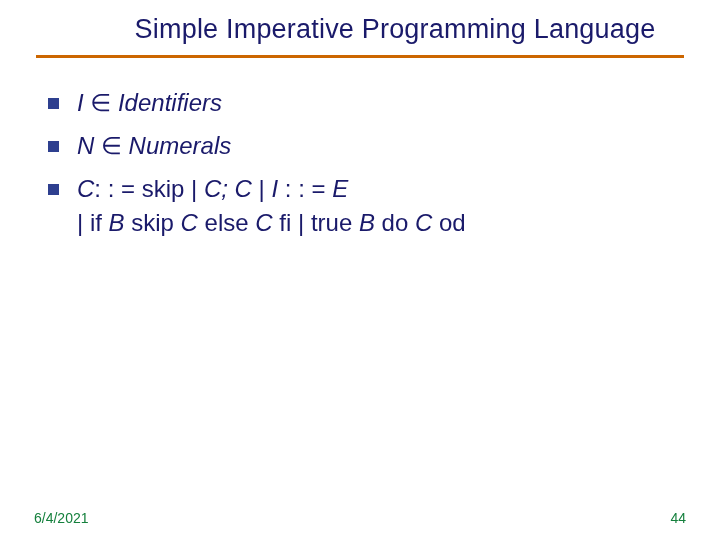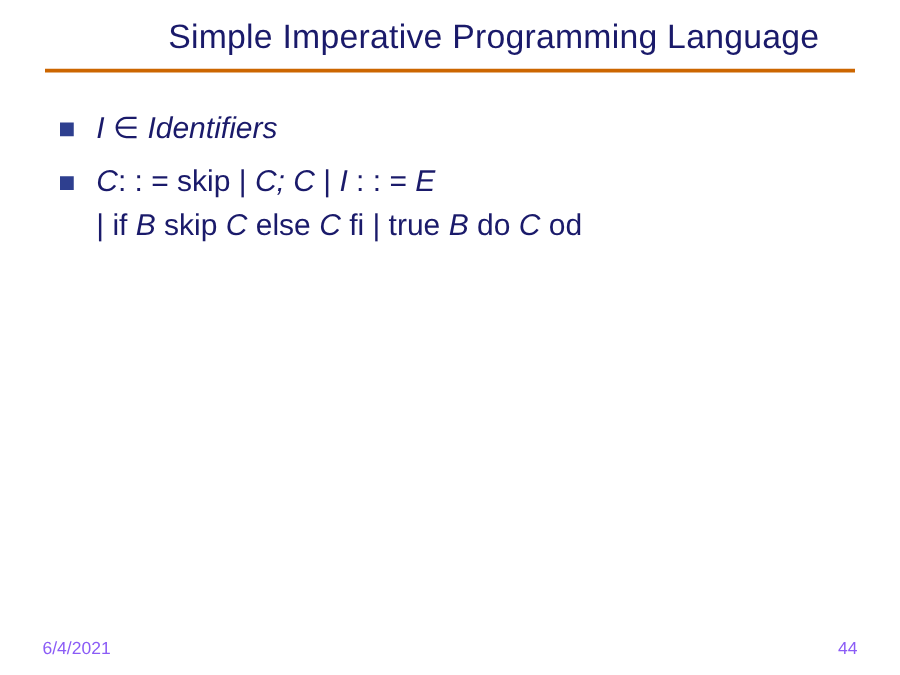--- a/index.html
+++ b/index.html
@@ -45,21 +45,21 @@
   .txt {
     flex: 1 1 auto;
   }
   .it { font-style: italic; }
   .footer {
     position: absolute;
     bottom: 14px;
     left: 34px;
     right: 34px;
     font-size: 14px;
-    color: #8b5cf6;
+    color: #15803d;
     display: flex;
     justify-content: space-between;
     margin-top: 46px;
   }
 </style>
 </head>
 <body>
 
 <div class="title-bar">Simple Imperative Programming Language</div>
 <div class="accent"></div>
@@ -68,20 +68,28 @@
 
   <div class="item">
     <div class="bullet"></div>
     <div class="txt">
       <span class="it">I</span>
       <span>∈</span>
       <span class="it">Identifiers</span>
     </div>
   </div>
 
+  <div class="item">
+    <div class="bullet"></div>
+    <div class="txt">
+      <span class="it">N</span>
+      <span>∈</span>
+      <span class="it">Numerals</span>
+    </div>
+  </div>
 
 
 
   <div class="item">
     <div class="bullet"></div>
     <div class="txt">
       <span class="it">C</span><span>: : = skip | </span><span class="it">C; C</span><span> | </span><span class="it">I</span><span> : : = </span><span class="it">E</span><br>
       <span>| if </span><span class="it">B</span><span> skip </span><span class="it">C </span><span>else </span><span class="it">C </span><span>fi | true </span><span class="it">B</span><span> do </span><span class="it">C </span><span>od</span>
     </div>
   </div>

